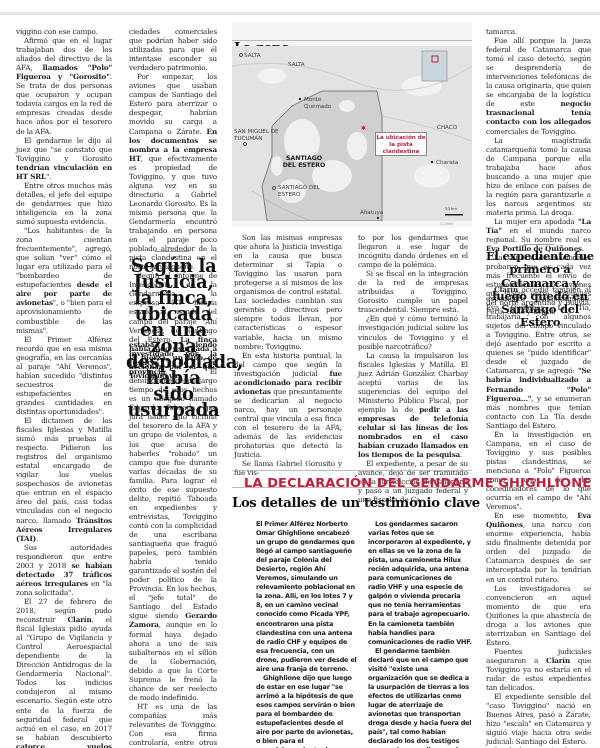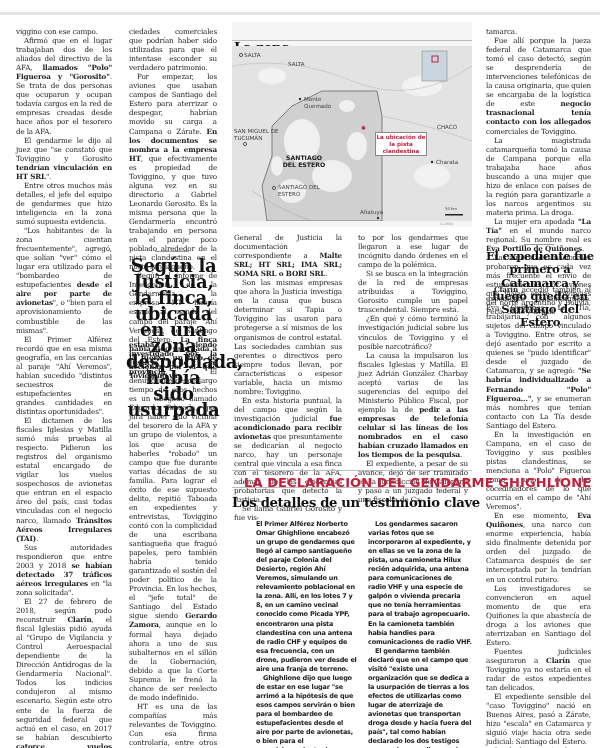--- a/index.html
+++ b/index.html
@@ -108,28 +108,27 @@
   <div class="map-label map-bold" style="left:48px;top:108px;width:48px;text-align:center;">SANTIAGO DEL ESTERO</div>
   <div class="map-label" style="left:204px;top:113px;">Charata</div>
   <div class="map-label" style="left:46px;top:138px;width:44px;">SANTIAGO DEL ESTERO</div>
   <div class="map-label" style="left:128px;top:163px;">Añatuya</div>
   <div class="map-label" style="left:213px;top:160px;font-size:3.8px;">50 km</div>
   <div class="map-callout">La ubicación de la pista clandestina</div>
 </div>
 <div class="credit">CLARÍN</div>
 
 <div class="col" id="c3">
-    <p class="noind"><span>General de Justicia la documentación correspondiente a </span><b>Malte SRL; HT SRL; IMA SRL; SOMA SRL o BORI SRL</b><span>.</span></p>
     <p><span>Son las mismas empresas que ahora la Justicia investiga en la causa que busca determinar si Tapia o Toviggino las usaron para protegerse a sí mismos de los organismos de control estatal. Las sociedades cambian sus gerentes o directivos pero siempre todos llevan, por características o espesor variable, hacia un mismo nombre: Toviggino.</span></p>
     <p><span>En esta historia puntual, la del campo que según la investigación judicial </span><b>fue acondicionado para recibir avionetas</b><span> que presuntamente se dedicarían al negocio narco, hay un personaje central que vincula a esa finca con el tesorero de la AFA, además de las evidencias probatorias que detectó la Justicia.</span></p>
     <p><span>Se llama Gabriel Gorosito y fue vis-</span></p>
   </div>
 <div class="col" id="c4">
     <p class="noind"><span>to por los gendarmes que llegaron a ese lugar de incógnito dando órdenes en el campo de la polémica.</span></p>
-    <p><span>Si se busca en la integración de la red de empresas atribuidas a Toviggino, Gorosito cumple un papel trascendental. Siempre está.</span></p>
+    <p><span>Si se fiscal en la integración de la red de empresas atribuidas a Toviggino, Gorosito cumple un papel trascendental. Siempre está.</span></p>
     <p><span>¿En qué y cómo terminó la investigación judicial sobre los vínculos de Toviggino y el posible narcotráfico?</span></p>
     <p><span>La causa la impulsaron los fiscales Iglesias y Matilla. El juez Adrián González Charbay aceptó varias de las sugerencias del equipo del Ministerio Público Fiscal, por ejemplo la de </span><b>pedir a las empresas de telefonía celular si las líneas de los nombrados en el caso habían cruzado llamados en los tiempos de la pesquisa</b><span>.</span></p>
     <p><span>El expediente, a pesar de su avance, dejó de ser tramitado en la jurisdicción de Campana y pasó a un juzgado federal y una fiscalía de Ca-</span></p>
   </div>
 
 <div class="col" id="c5">
     <p class="noind"><span>tamarca.</span></p>
     <p><span>Fue allí porque la jueza federal de Catamarca que tomó el caso detectó, según se desprendería de intervenciones telefónicas de la causa originaria, que quien se encargaba de la logística de este </span><b>negocio trasnacional tenía contacto con los allegados</b><span> comerciales de Toviggino.</span></p>
     <p><span>La magistrada catamarqueña tomó la causa de Campana porque ella trabajaba hace años buscando a una mujer que hizo de enlace con países de la región para garantizarle a los narcos argentinos su materia prima. La droga.</span></p>
     <p><span>La mujer era apodada </span><b>"La Tía"</b><span> en el mundo narco regional. Su nombre real es </span><b>Eva Portillo de Quiñones</b><span>.</span></p>

